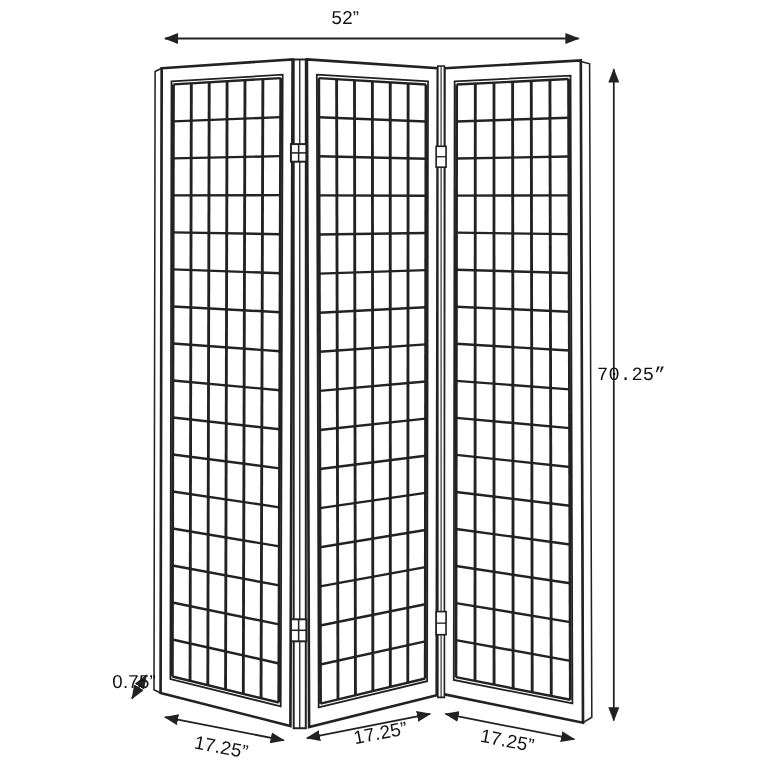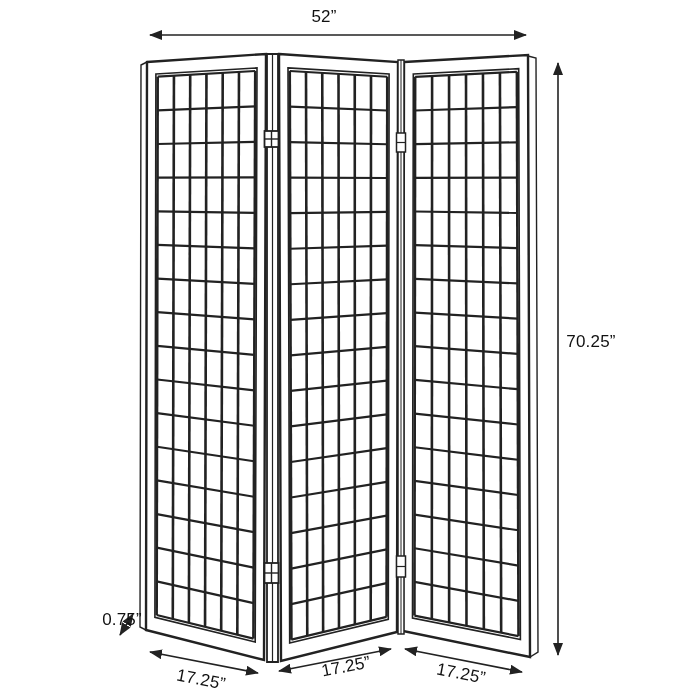--- a/index.html
+++ b/index.html
@@ -7,22 +7,22 @@
     position:relative;width:700px;height:700px;background:#ffffff;
     font-family:"Liberation Sans", sans-serif;overflow:hidden;
   }
   .canvas svg{position:absolute;left:0;top:0;}
   .dim-label{
     position:absolute;color:#111;font-size:17px;letter-spacing:.2px;
     white-space:nowrap;transform:translate(-50%,-50%);
   }
   .rot-cw{transform:translate(-50%,-50%) rotate(11deg);}
   .rot-ccw{transform:translate(-50%,-50%) rotate(-11deg);}
-  .lbl-width{left:324px;top:17px;}
-  .lbl-height{left:591px;top:342px;}
+  .lbl-width{left:314px;top:17px;}
+  .lbl-height{left:574px;top:342px;font-family:Liberation Mono, monospace;}
   .lbl-thickness{left:122px;top:620px;}
   .lbl-p1{left:201px;top:680px;}
   .lbl-p2{left:346px;top:667px;}
   .lbl-p3{left:461px;top:674px;}
 </style>
 </head>
 <body>
 
 <div class="canvas">
   <svg id="fig" width="700" height="700" viewBox="0 0 700 700">

